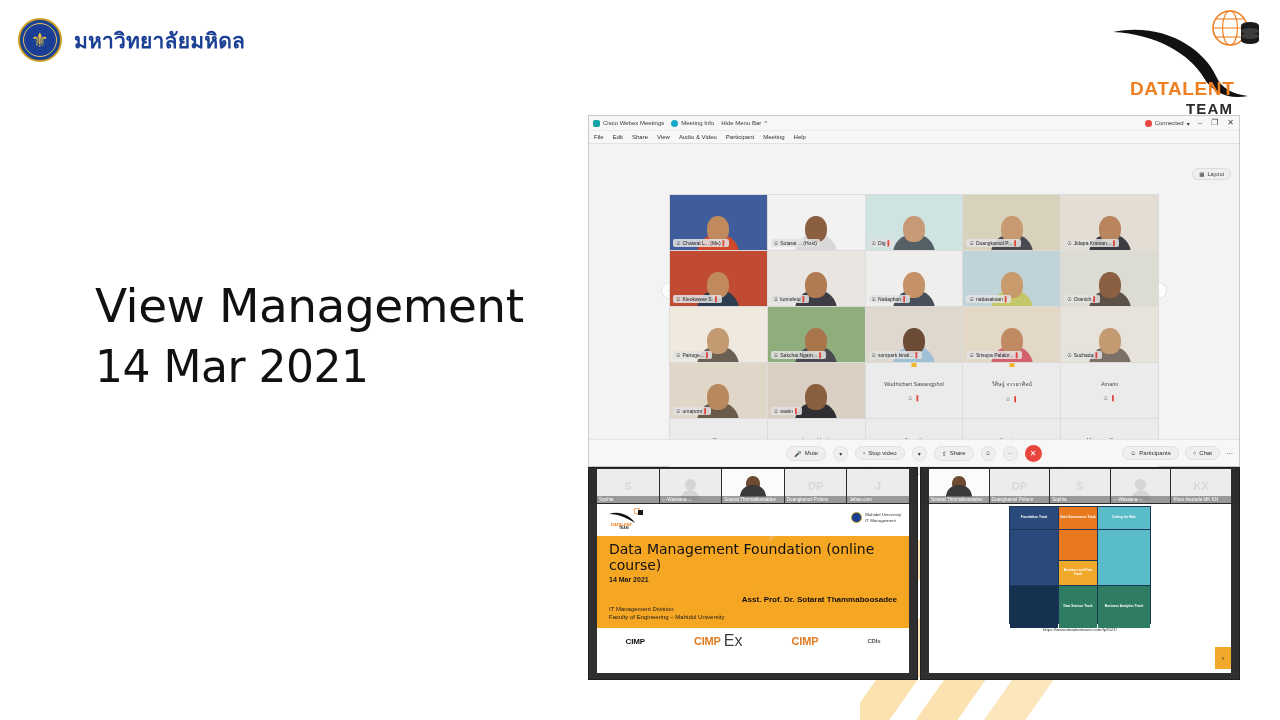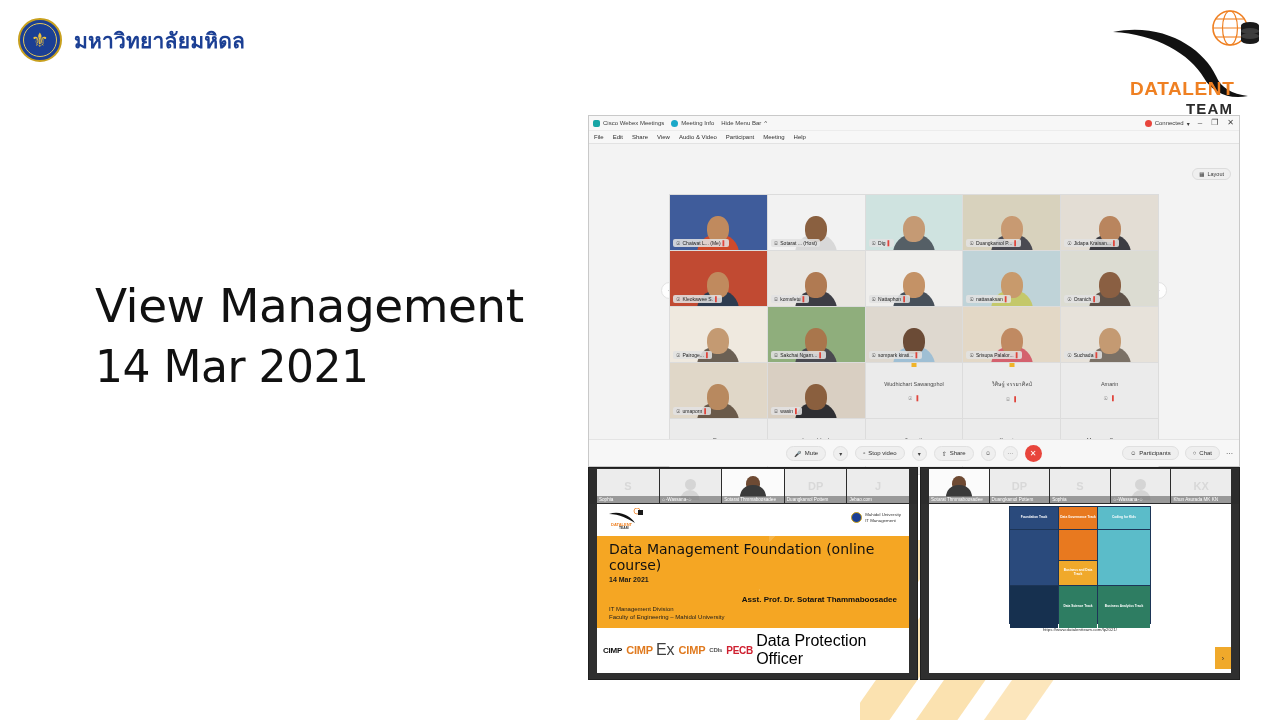--- a/index.html
+++ b/index.html
@@ -708,24 +708,20 @@
       <div class="sl-pres-sub">Faculty of Engineering – Mahidol University</div>
     </div>
     <div class="sl-logos">
       <span class="lg cdmp">CIMP</span>
       <span class="lg-wrap">
         <span class="lg cimpex">CIMP</span>
         <span class="sup" style="color:#404040">Ex</span>
       </span>
       <span class="lg cimp">CIMP</span>
       <span class="lg cdis">CDIs</span>
-      <span class="lg-wrap">
-        <span class="lg pecb">PECB</span>
-        <span class="dpo">Data Protection Officer</span>
-      </span>
     </div>
   </div>
 </div>
 
 <div class="panel right">
   <div class="filmstrip" id="right-strip">
       <div class="thumb active">
         <span class="vid">
           <i class="h"></i>
           <i class="b"></i>

